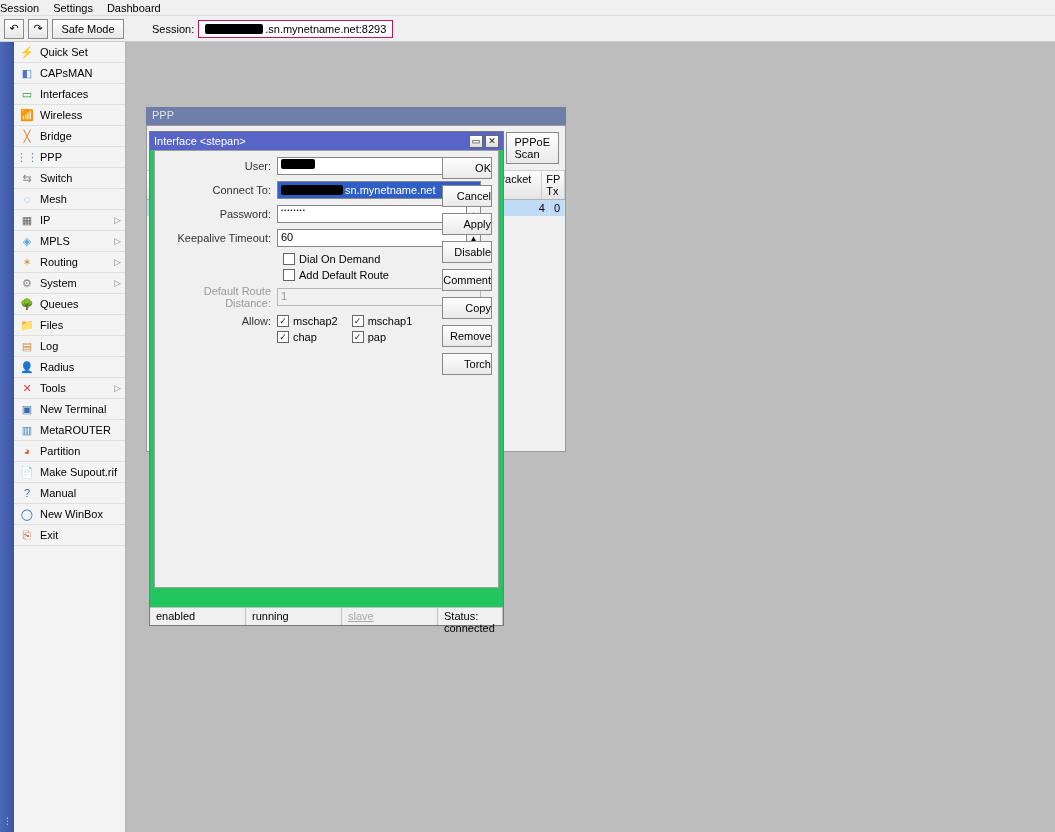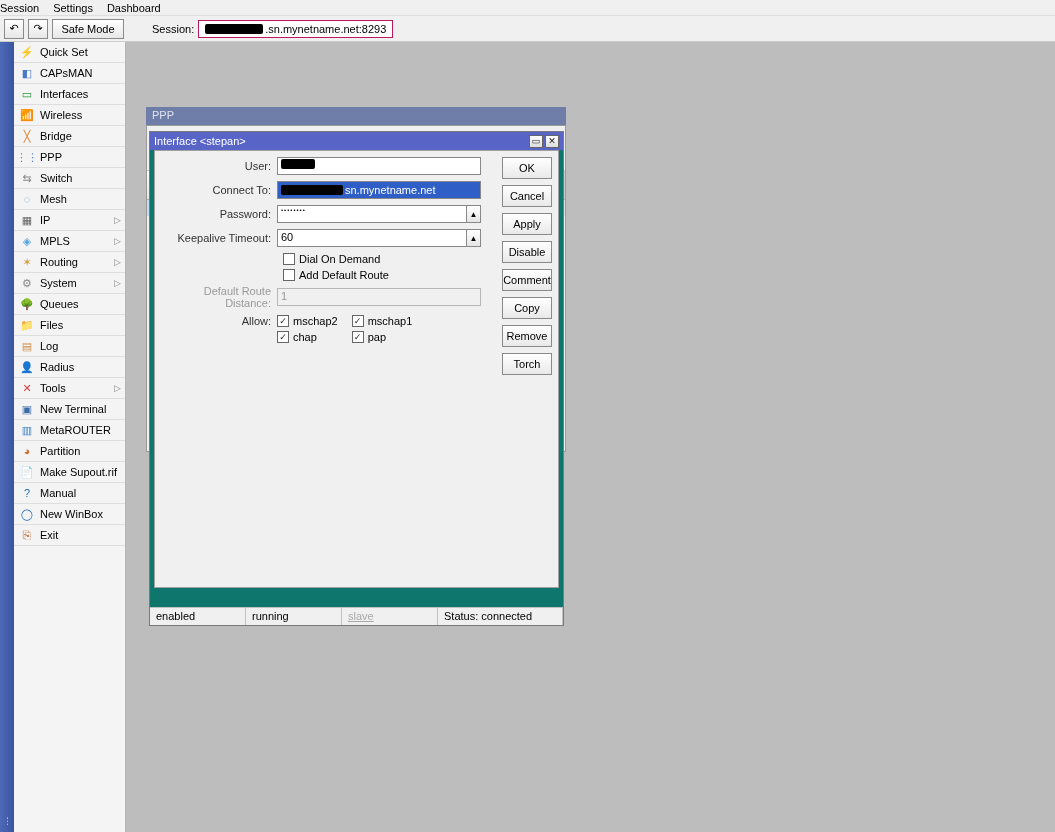--- a/index.html
+++ b/index.html
@@ -31,33 +31,33 @@
 .pppwin .toolrow { padding: 6px; display:flex; gap:4px; border-bottom:1px solid #ccc; }
 .pbtn { border:1px solid #8a8a8a; background: linear-gradient(#fff,#e9e9e9); padding: 3px 8px; cursor:default; }
 
 .grid { position:relative; }
 .grid-head { display:flex; background: linear-gradient(#fdfdfd,#e5e5e5); border-bottom:1px solid #b0b0b0; }
 .grid-head div { border-right:1px solid #ccc; padding: 2px 4px; }
 .grid-row { display:flex; }
 .grid-row div { border-right:1px solid #e0e0e0; padding: 2px 4px; text-align: right; }
 .grid-row.sel { background:#c0dbf5; }
 
-.ifwin { position: absolute; top: 89px; left: 23px; width: 415px; height: 495px; background: #0f766e; border:1px solid #7a7a7a; }
+.ifwin { position: absolute; top: 89px; left: 23px; width: 355px; height: 495px; background: #22c55e; border:1px solid #7a7a7a; }
 .ifwin .titlebar { height: 18px; background: #5865c7; color: #fff; display:flex; align-items:center; padding: 0 4px; justify-content: space-between; }
 .ifwin .titlebar .ctrls { display:flex; gap:2px; }
 .ifwin .titlebar .ctrls div { width:14px; height:13px; background: linear-gradient(#fff,#ddd); border:1px solid #666; color:#222; text-align:center; font-size:9px; line-height:11px; cursor:default; }
 
 .ifwin .tabs { display:flex; margin: 4px 4px 0 4px; }
 .tab { border:1px solid #a0a0a0; border-bottom:none; padding:3px 10px; background:#e7e7e7; cursor:default; position:relative; top:1px; }
 .tab.active { background:#f0f0f0; border-bottom:1px solid #f0f0f0; z-index:2; }
 .ifwin .tab-body { border:1px solid #a0a0a0; margin:0 4px; height: 438px; position:relative; background:#f0f0f0; }
 
 .formarea { position:absolute; left:6px; top:6px; width:320px; }
 .btncol { position:absolute; right:6px; top:6px; width:66px; display:flex; flex-direction:column; gap:6px; }
-.btncol .pbtn { text-align:center; padding:4px 0;margin-left:16px; }
+.btncol .pbtn { text-align:right; padding:4px 0;margin-left:16px; }
 
 .frow { display:flex; align-items:center; margin-bottom:6px; }
 .frow label { width:116px; text-align:right; padding-right:6px; color:#333; }
 .frow.disabled label { color:#9a9a9a; }
 .frow .fld { flex:1; display:flex; align-items:center; }
 .inp { flex:1; height:18px; border:1px solid #888; background:#fff; padding:1px 3px; }
 .inp.sel { background:#2f5fc6; color:#fff; }
 .inp.ro { background:#f0f0f0; color:#999; border-color:#b7b7b7; }
 .spin { width:14px; height:18px; border:1px solid #888; border-left:none; background:linear-gradient(#fff,#e5e5e5); display:flex; align-items:center; justify-content:center; font-size:8px; }
 .chk-row { display:flex; align-items:center; gap:6px; margin-bottom:4px; margin-left:122px; }

